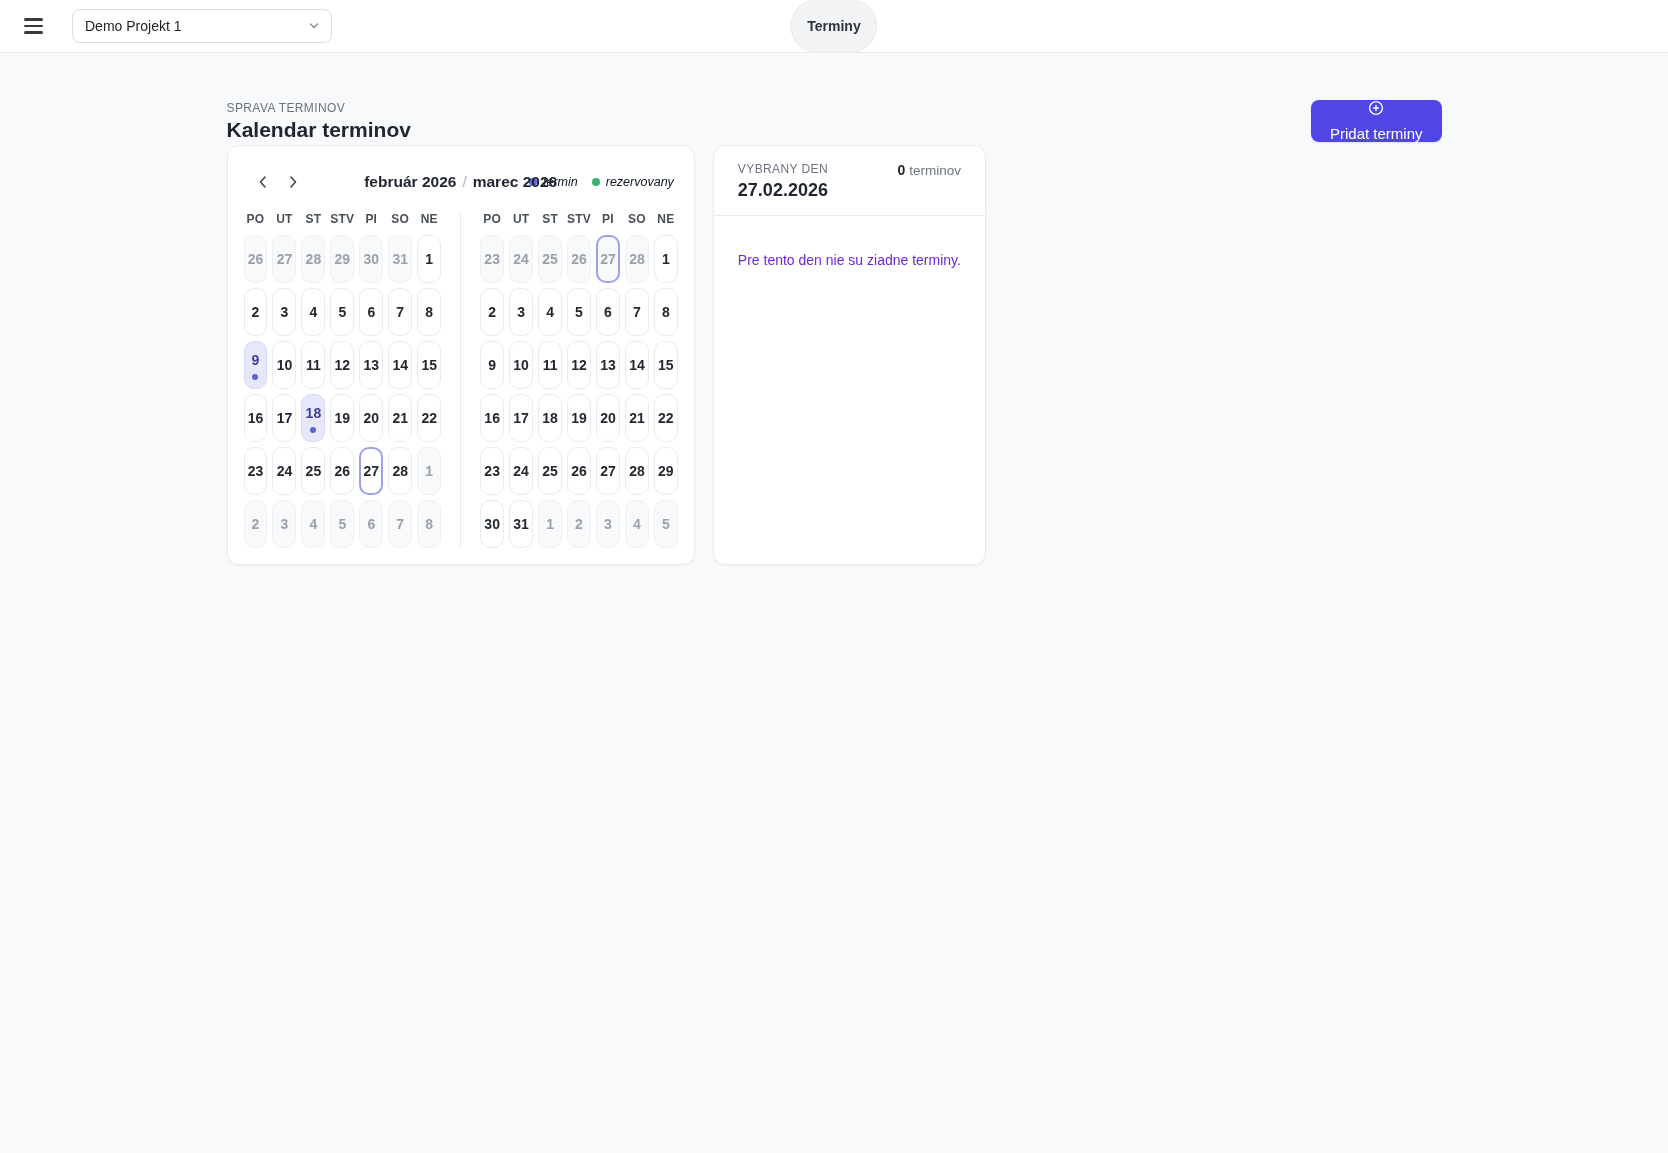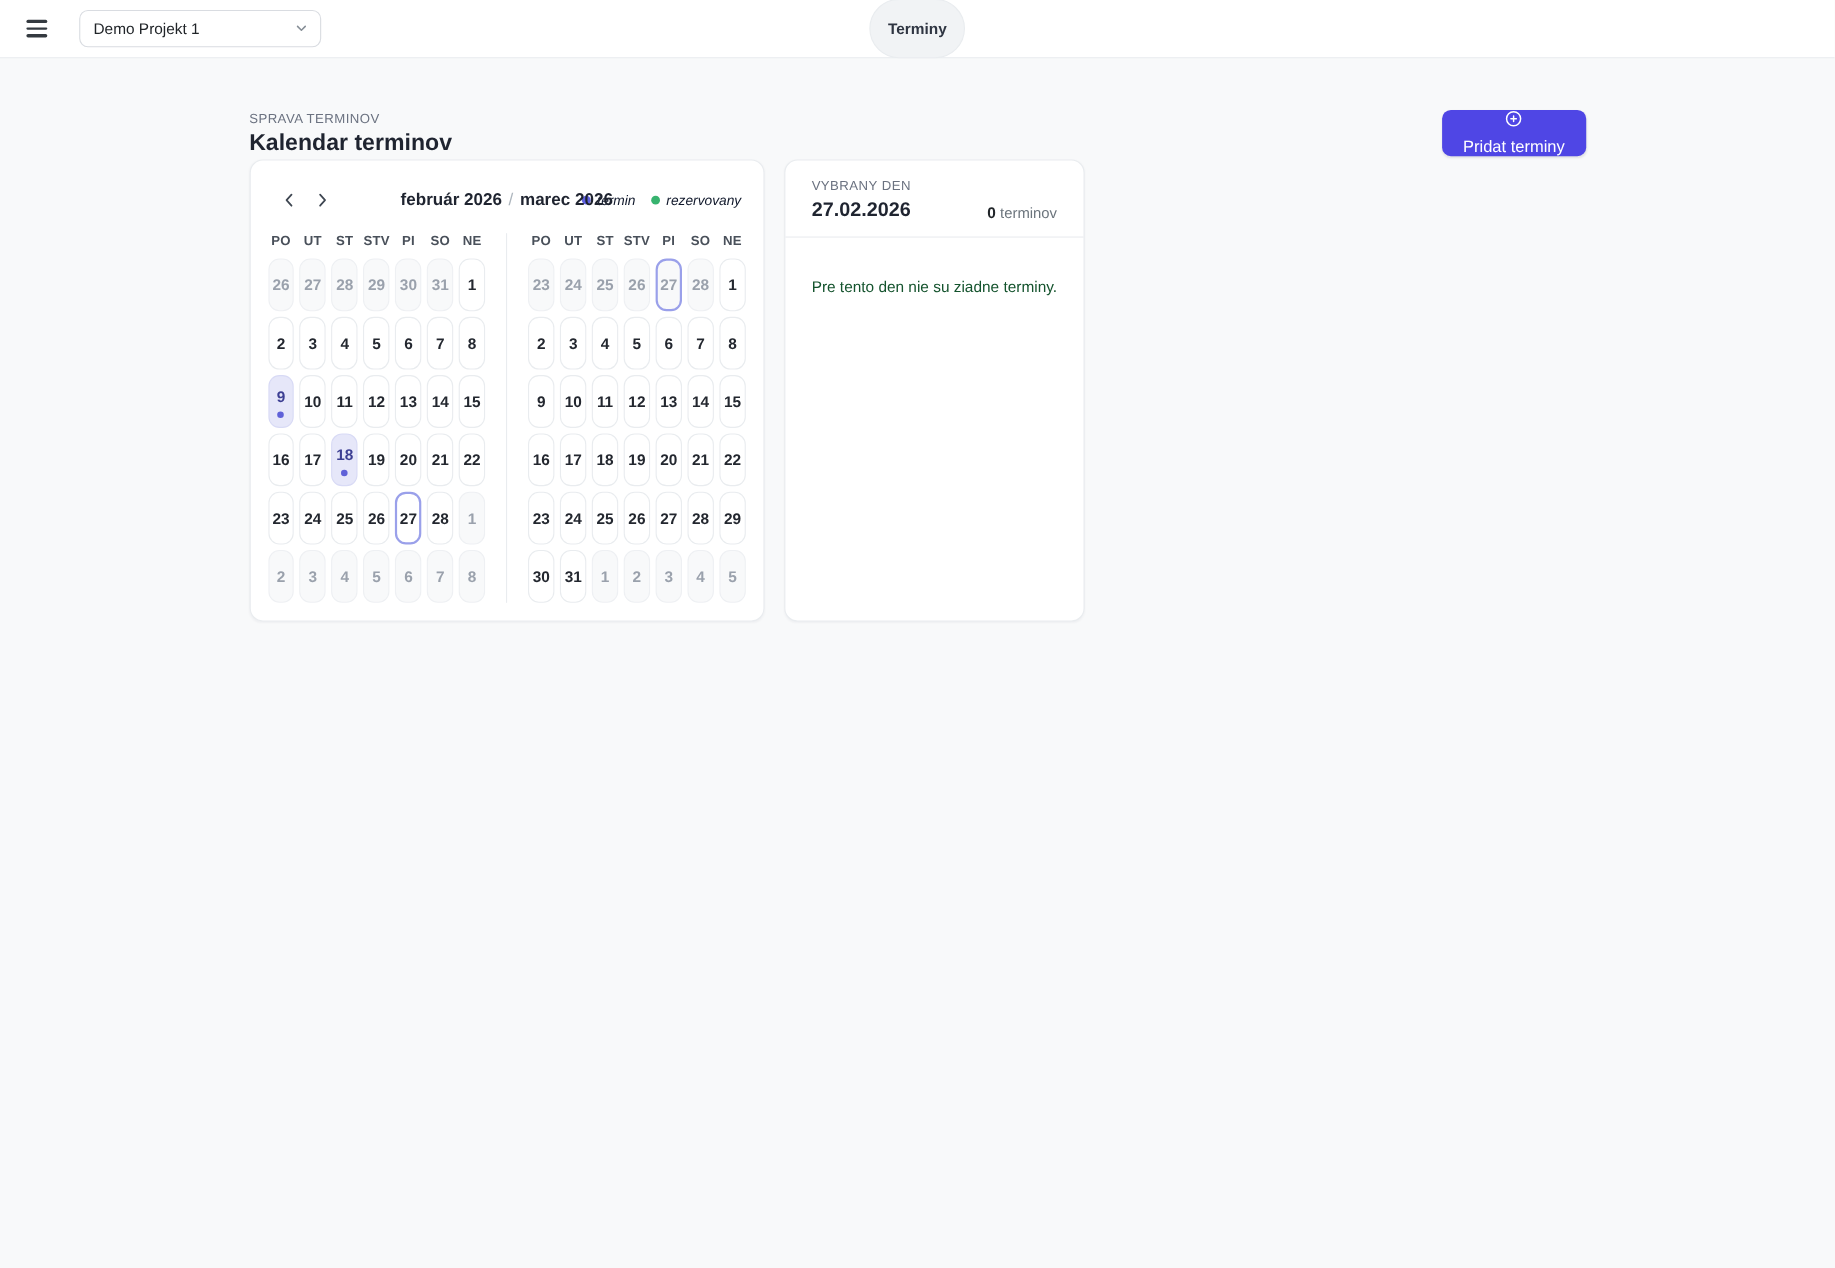--- a/index.html
+++ b/index.html
@@ -23,21 +23,21 @@
     gap: 20px;
   }
   .hamburger {
     width: 28px; height: 28px;
     background: none; border: none; cursor: pointer;
     display: flex; flex-direction: column; justify-content: center; gap: 4px;
   }
   .hamburger span { display:block; width: 19px; height: 2.5px; background: #343a40; border-radius: 2px; }
   .project-select {
     display: flex; align-items: center; justify-content: space-between;
-    width: 220px; height: 34px;
+    width: 260px; height: 34px;
     border: 1px solid #d9dce1; border-radius: 8px;
     background: #fff; padding: 0 12px;
     font-size: 14px; color: #212529; cursor: pointer;
   }
   .chevron-down {
     width: 10px; height: 10px; flex: none;
   }
   .center-pill {
     position: absolute; left: 50%; top: 50%; transform: translate(-50%,-50%);
     background: #f1f3f5; border: 1px solid #e9ecef;
@@ -121,30 +121,30 @@
   .cell.event { background: #e6e7f9; border-color: #d8daf5; }
   .cell.event .num { color: #3d3f93; transform: translateY(-5px); }
   .cell .dot {
     position: absolute; bottom: 8px; left: 50%; transform: translateX(-50%);
     width: 6px; height: 6px; border-radius: 50%; background: #5f61d8;
   }
   .cell.selected { border: 2px solid #9aa0ea; }
 
   
   .selected-card .sel-header {
-    display: flex; align-items: flex-end; justify-content: space-between;
+    display: flex; align-items: flex-start; justify-content: space-between;
     padding: 16px 24px 14px;
   }
   .sel-date { font-size: 18px; font-weight: 700; color: #1f2430; margin-top: 4px; }
   .sel-count { font-size: 13.5px; color: #6c757d; }
   .sel-count b { font-size: 14px; color: #212529; font-weight: 700; }
   .sel-body {
     border-top: 1px solid #e9ecef;
     padding: 36px 24px; text-align: center;
-    font-size: 14px; color: #14532d;
+    font-size: 14px; color: #6d28d9;
   }
 
   
   .reserved-card { display: flex; flex-direction: column; }
   .res-header {
     display: flex; align-items: center; justify-content: space-between;
     padding: 17px 20px 13px;
     border-bottom: 1px solid #e9ecef;
   }
   .res-title { font-size: 18px; font-weight: 700; color: #1f2430; margin-top: 3px; }

